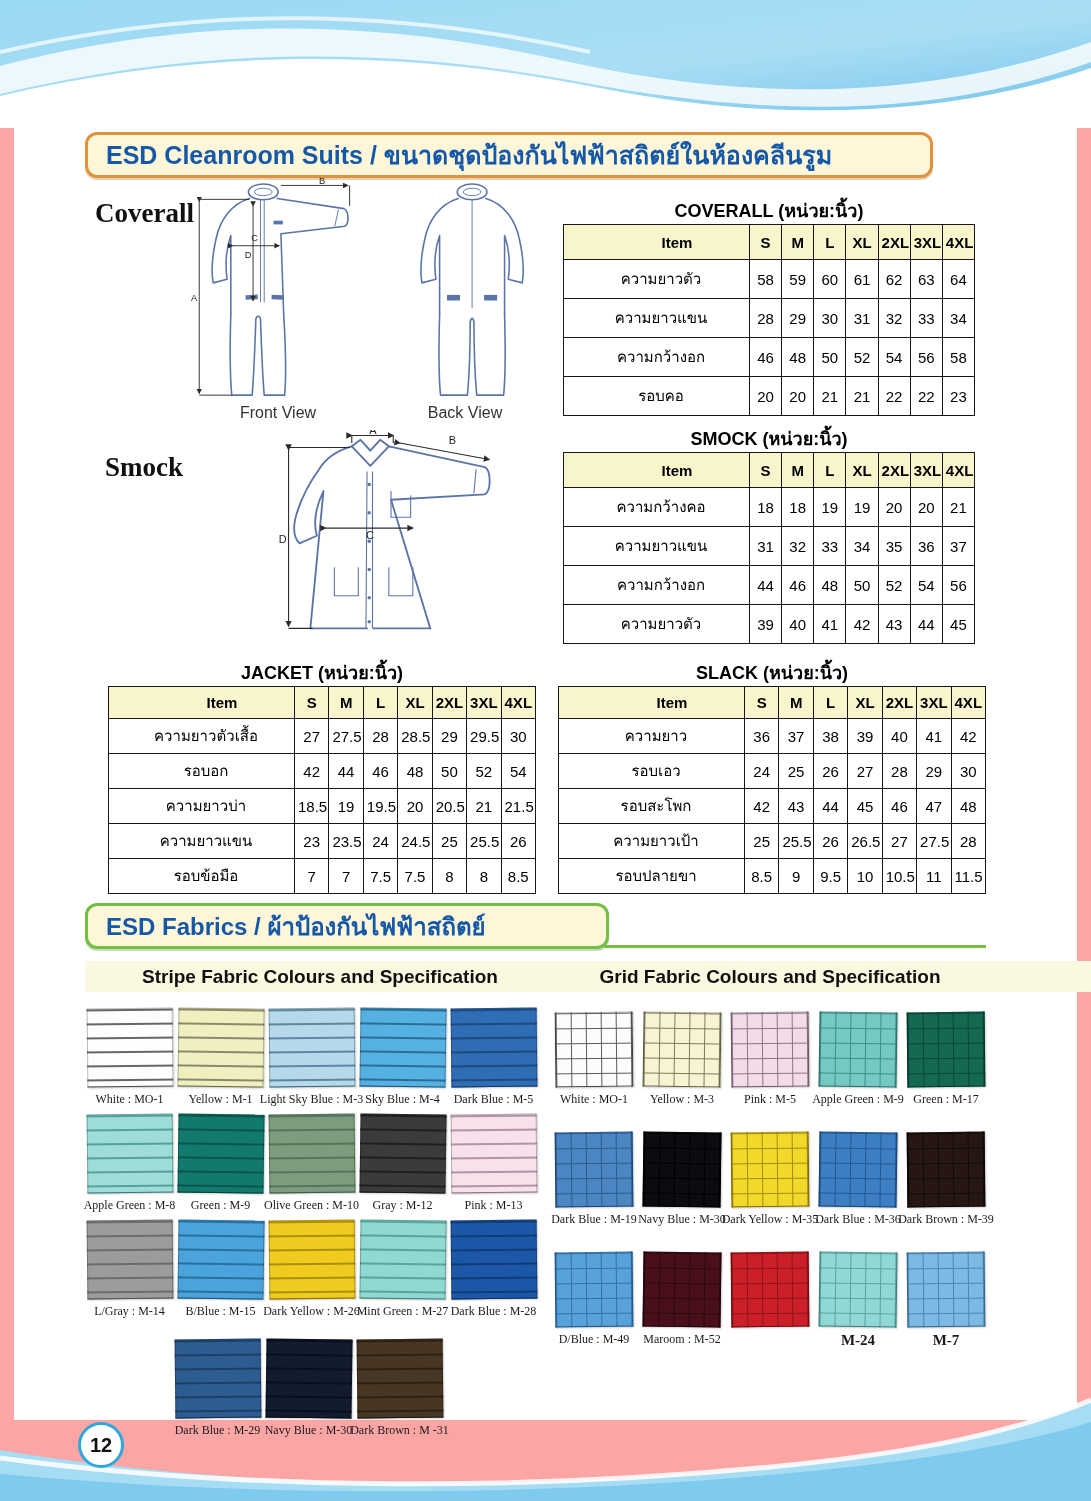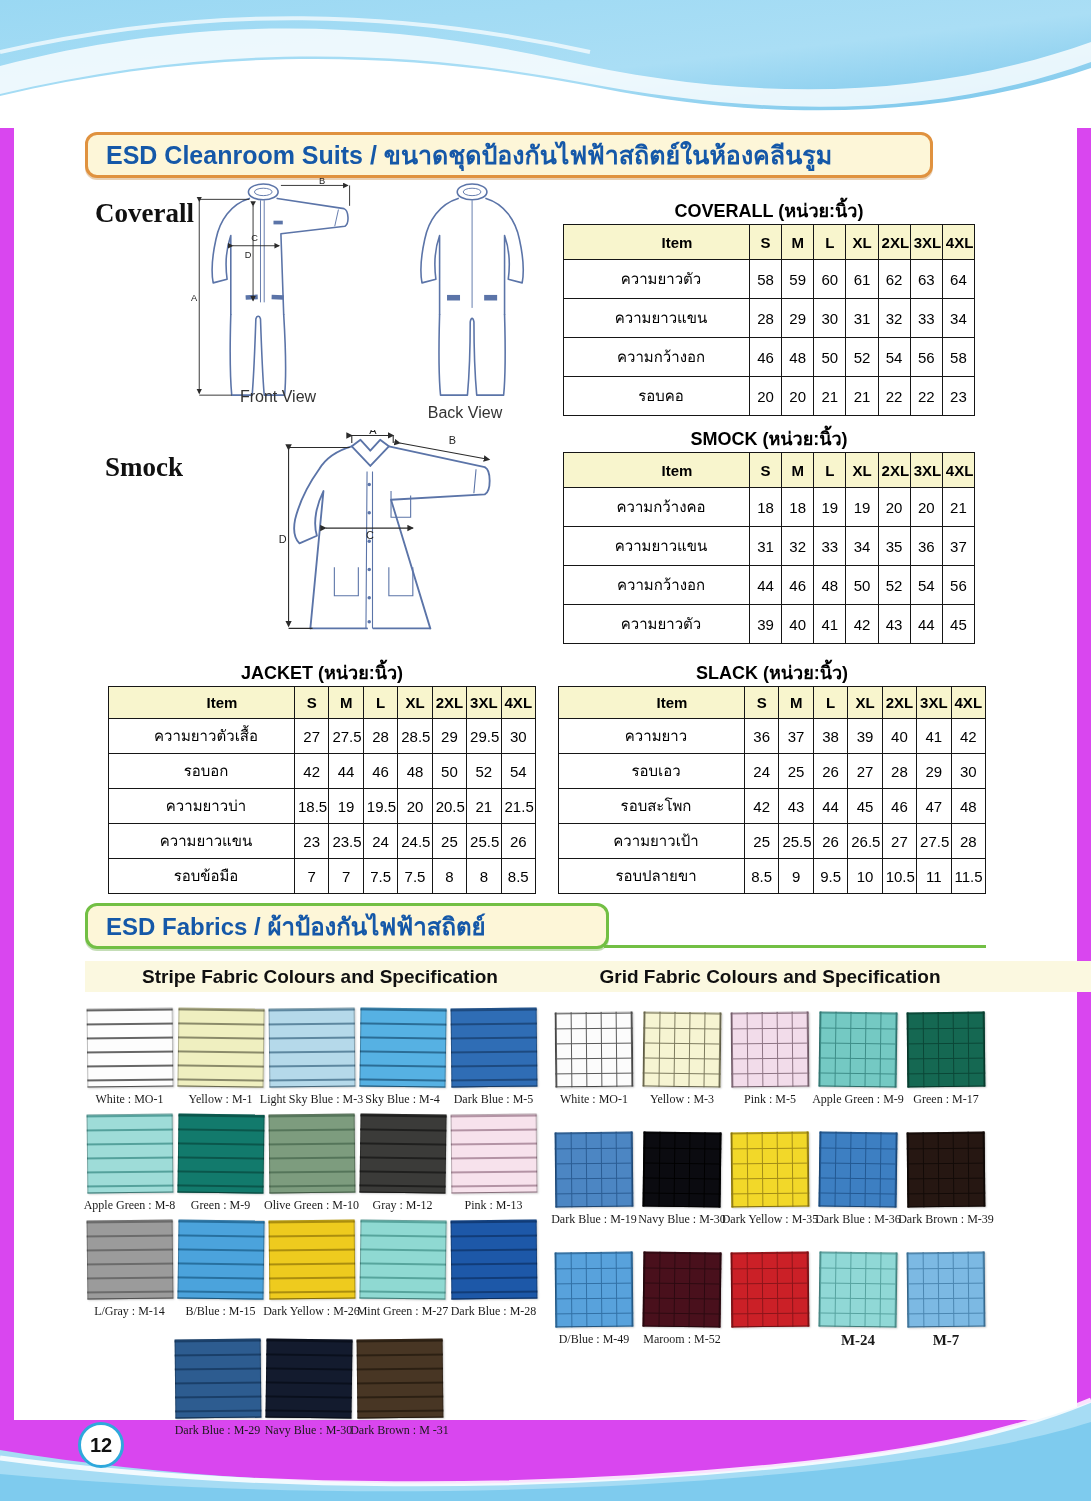--- a/index.html
+++ b/index.html
@@ -1,17 +1,17 @@
 <!DOCTYPE html>
 <html><head>
 <meta charset="utf-8">
 <style>
   html,body{margin:0;padding:0;}
   body{font-family:"Liberation Sans",sans-serif;}
-  #page{position:relative;width:1091px;height:1501px;background:#d946ef;overflow:hidden;}
+  #page{position:relative;width:1091px;height:1501px;background:#fca5a5;overflow:hidden;}
   #content-bg{position:absolute;left:14px;top:112px;width:1063px;height:1308px;background:#ffffff;}
   .abs{position:absolute;}
   svg{display:block;}
 
   
   .banner{box-sizing:border-box;border-radius:12px;background:#fdf6d8;display:flex;align-items:center;
           padding:0 18px;font-weight:bold;color:#1558a8;font-family:"Liberation Sans",sans-serif;}
   #main-banner{left:85px;top:132px;width:848px;height:46px;border:3px solid #e0923f;font-size:25px;box-shadow:0 2px 0 rgba(190,120,40,.35);}
   #fabrics-banner{left:85px;top:903px;width:524px;height:46px;border:3px solid #72bf44;font-size:24px;box-shadow:0 2px 0 rgba(90,160,50,.35);}
   #fabrics-line{left:604px;top:945px;width:382px;height:3px;background:#72bf44;}
@@ -134,21 +134,21 @@
       <ellipse class="garment" cx="105" cy="15" rx="16" ry="8.5"></ellipse>
       <ellipse class="garment-thin" cx="105" cy="15" rx="9.5" ry="4"></ellipse>
       <path class="garment" d="M90,22 C70,28 58,46 54,66 C50,84 49,102 51,113 L66,109 C64,94 65,76 70,62 L70,147"></path>
       <path class="garment" d="M120,22 C140,28 152,46 156,66 C160,84 161,102 159,113 L144,109 C146,94 145,76 140,62 L140,147"></path>
       <path class="garment-thin" d="M105,24 L105,140"></path>
       <path class="garment" d="M70,147 C69,182 69,214 71,234 L100,234 C102,212 103,186 103,155 C104,150 106,150 107,155 C107,186 108,212 110,234 L139,234 C141,214 141,182 140,147"></path>
       <rect class="garment-fill" x="78" y="126" width="14" height="6"></rect>
       <rect class="garment-fill" x="118" y="126" width="14" height="6"></rect>
     </g>
   </svg>
-  <div class="abs view-label" style="left:218px;top:388px">Front View</div>
+  <div class="abs view-label" style="left:218px;top:404px">Front View</div>
   <div class="abs view-label" style="left:405px;top:404px">Back View</div>
 
   <div class="abs garment-label" style="left:105px;top:452px">Smock</div>
 
   <svg class="abs" style="left:225px;top:430px" width="295" height="218" viewBox="0 0 270 200">
     <g>
       <path class="garment" d="M116,15 L133,33 L150,15 L142,9 L133,19 L124,9 Z"></path>
       <path class="garment" d="M116,15 C102,19 92,26 86,36 C76,50 68,66 64,82 C62,92 64,100 68,104 L84,97 C80,84 84,68 90,56 L78,182"></path>
       <path class="garment" d="M150,15 L238,34 C244,37 244,56 238,59 L152,64 L188,182"></path>
       <path class="garment-thin" d="M230,36 L228,58"></path>

